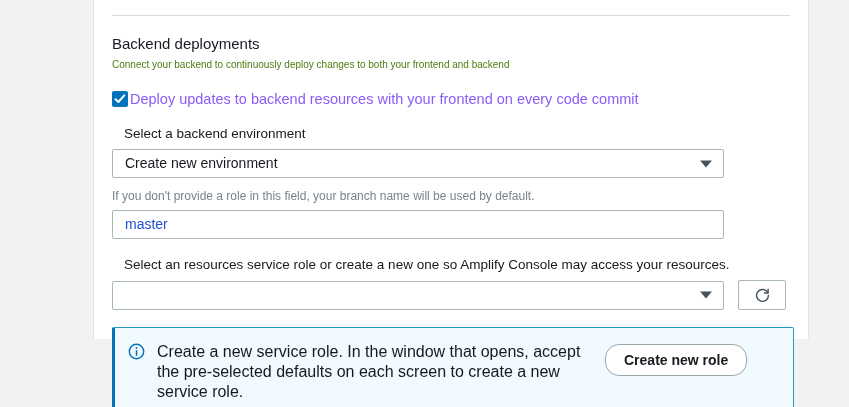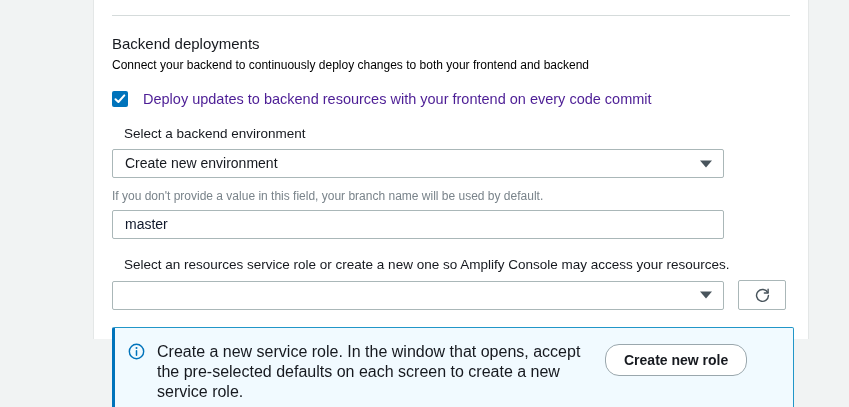--- a/index.html
+++ b/index.html
@@ -41,22 +41,22 @@
     margin: 15px 0 0 0;
   }
   .section-heading {
     font-size: 15px;
     font-weight: 400;
     color: #16191f;
     margin: 19px 0 0 0;
     line-height: 18px;
   }
   .section-sub {
-    font-size: 12px;
-    color: #000000;
+    font-size: 10px;
+    color: #4d7c0f;
     margin: 4px 0 0 0;
     line-height: 16px;
   }
   .checkbox-row {
     display: flex;
     align-items: flex-start;
     margin: 17px 0 0 0;
   }
   .checkbox {
     width: 16px;
@@ -68,22 +68,22 @@
     margin-top: 1px;
     cursor: pointer;
   }
   .checkbox svg {
     position: absolute;
     left: 2px;
     top: 2px;
   }
   .checkbox-label {
     font-size: 14.5px;
-    color: #4c1d95;
-    margin-left: 15px;
+    color: #8b5cf6;
+    margin-left: 2px;
     line-height: 18px;
   }
   .field-label {
     font-size: 13.5px;
     color: #16191f;
     margin: 17px 0 0 12px;
     line-height: 17px;
   }
   .control-row {
     display: flex;
@@ -130,21 +130,21 @@
     font-size: 12px;
     color: #79838a;
     margin: 11px 0 0 0;
     line-height: 15px;
   }
   .text-box {
     margin-top: 6px;
   }
   .text-value {
     font-size: 14px;
-    color: #0f172a;
+    color: #1d4ed8;
     padding-left: 12px;
     line-height: 27px;
   }
   .refresh-btn {
     width: 48px;
     height: 30px;
     margin-left: 14px;
     border: 1px solid #aab7b8;
     border-radius: 2px;
     background: #ffffff;
@@ -220,21 +220,21 @@
       </div>
 
       <div class="field-label">Select a backend environment</div>
       <div class="control-row">
         <div class="select-box">
           <span class="select-value">Create new environment</span>
           <span class="caret"></span>
         </div>
       </div>
 
-      <div class="helper-text">If you don't provide a value in this field, your branch name will be used by default.</div>
+      <div class="helper-text">If you don't provide a role in this field, your branch name will be used by default.</div>
 
       <div class="text-box">
         <span class="text-value">master</span>
       </div>
 
       <div class="field-label">Select an resources service role or create a new one so Amplify Console may access your resources.</div>
       <div class="control-row">
         <div class="select-box">
           <span class="caret"></span>
         </div>

